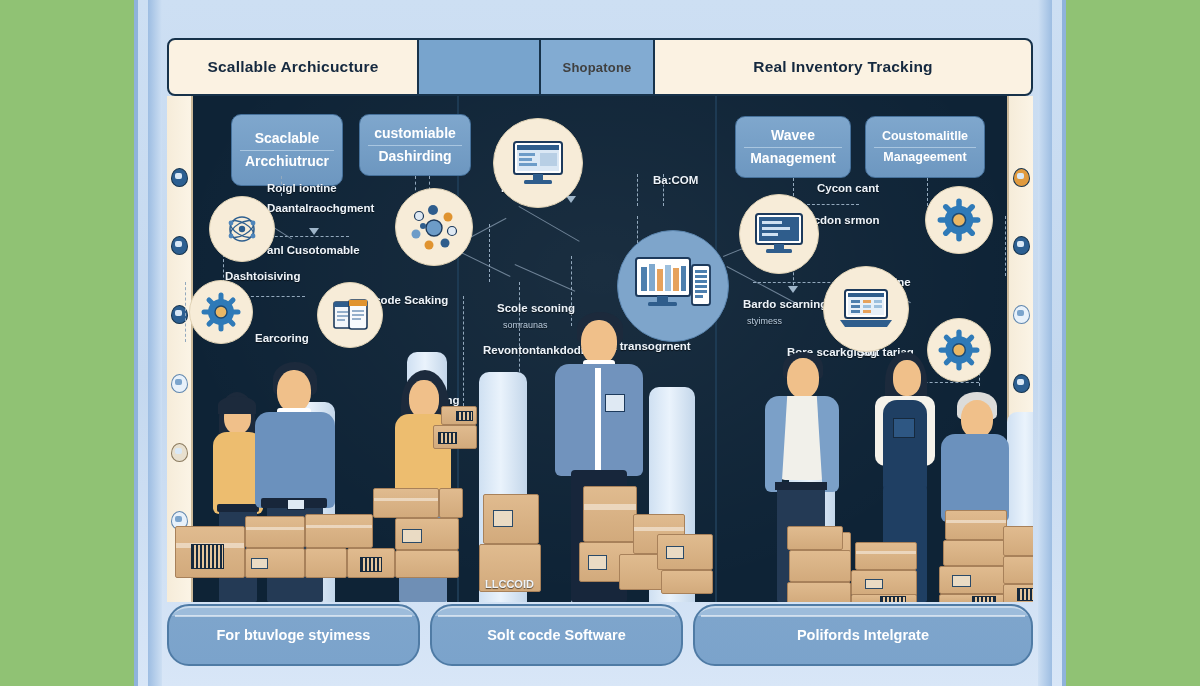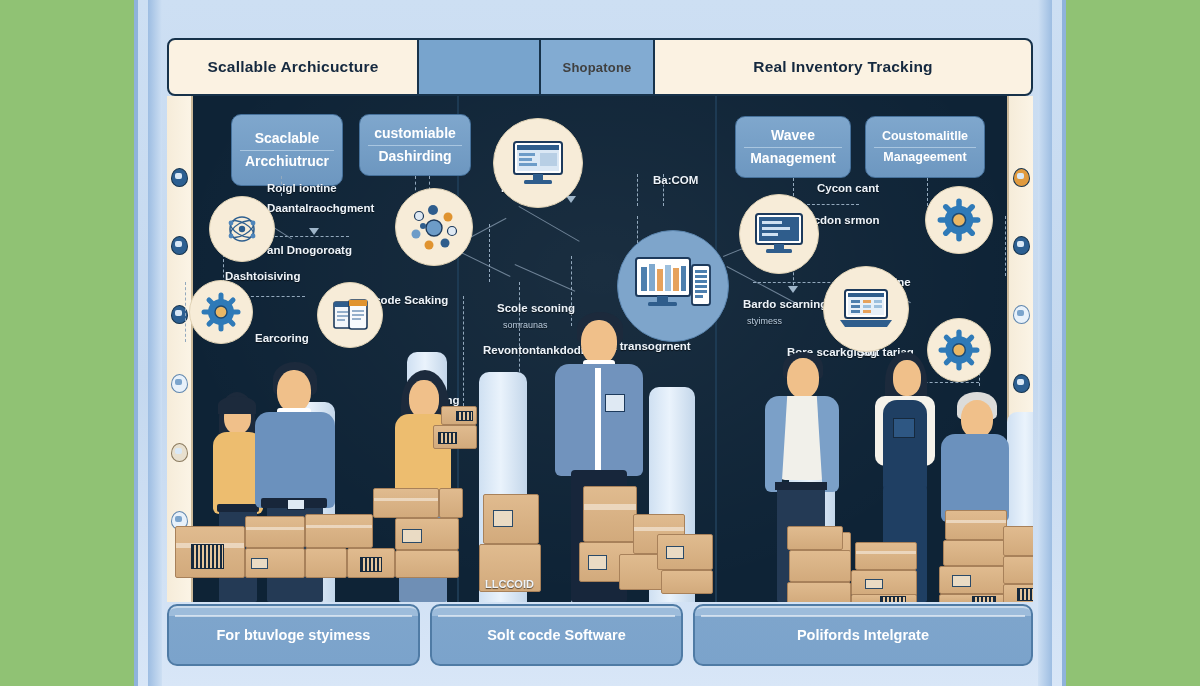--- a/index.html
+++ b/index.html
@@ -148,21 +148,21 @@
   }
   .box .lbl{border:1.5px solid #2a4a68;}
 
   
   .footer{
     position:absolute;left:167px;top:604px;width:866px;height:62px;
     display:flex;gap:10px;
   }
   .fchip{
     flex:1;background:linear-gradient(180deg,#9dbcdb 0 10px,#7ea5cc 10px,#7ba3cb);
-    border:2px solid #4f7ba5;border-radius:10px;
+    border:2px solid #4f7ba5;border-radius:22px;
     display:flex;align-items:center;justify-content:center;
     color:#ffffff;font-weight:bold;font-size:14.5px;
     box-sizing:border-box;position:relative;
     box-shadow:inset 0 6px 0 -4px rgba(255,255,255,.45);
   }
   .fchip:after{
     content:"";position:absolute;left:6px;right:6px;top:9px;height:1.5px;
     background:rgba(255,255,255,.55);
   }
 </style>
@@ -265,21 +265,21 @@
     <div class="dashv" style="left:626px;top:108px;height:86px;"></div>
     <div class="arrow-d" style="left:621px;top:190px;"></div>
     <div class="dashv" style="left:296px;top:200px;height:110px;"></div>
     <div class="dashv" style="left:352px;top:186px;height:100px;"></div>
     <div class="dashv" style="left:838px;top:120px;height:60px;"></div>
     <div class="dash" style="left:742px;top:286px;width:70px;"></div>
     <div class="dashv" style="left:812px;top:250px;height:40px;"></div>
 
     <div class="cap" style="left:100px;top:86px;">Roigl iontine</div>
     <div class="cap" style="left:100px;top:106px;">Daantalraochgment</div>
-    <div class="cap" style="left:100px;top:148px;">anl Dnogoroatg</div>
+    <div class="cap" style="left:100px;top:148px;">anl Cusotomable</div>
     <div class="cap" style="left:58px;top:174px;">Dashtoisiving</div>
     <div class="cap" style="left:88px;top:236px;">Earcoring</div>
     <div class="cap" style="left:330px;top:206px;">Scole sconing</div>
     <div class="cap sub" style="left:336px;top:224px;">somraunas</div>
     <div class="cap" style="left:316px;top:248px;">Revontontankdodring</div>
     <div class="cap" style="left:188px;top:198px;">Barcode Scaking</div>
     <div class="cap" style="left:334px;top:86px;">Polorw</div>
     <div class="cap" style="left:392px;top:74px;">?</div>
     <div class="cap" style="left:486px;top:78px;">Ba:COM</div>
     <div class="cap" style="left:246px;top:298px;">Cunning</div>

